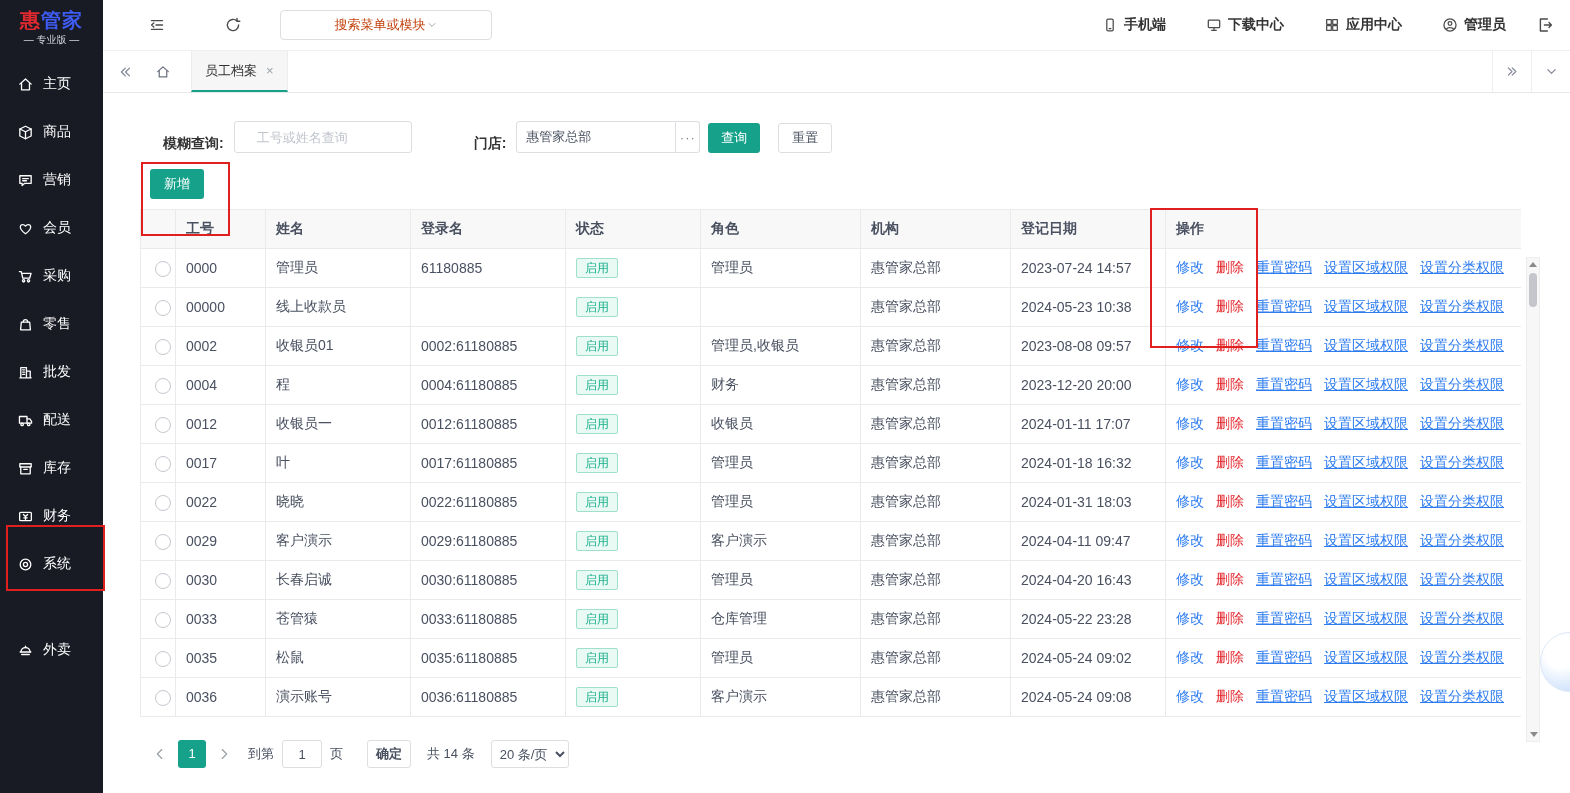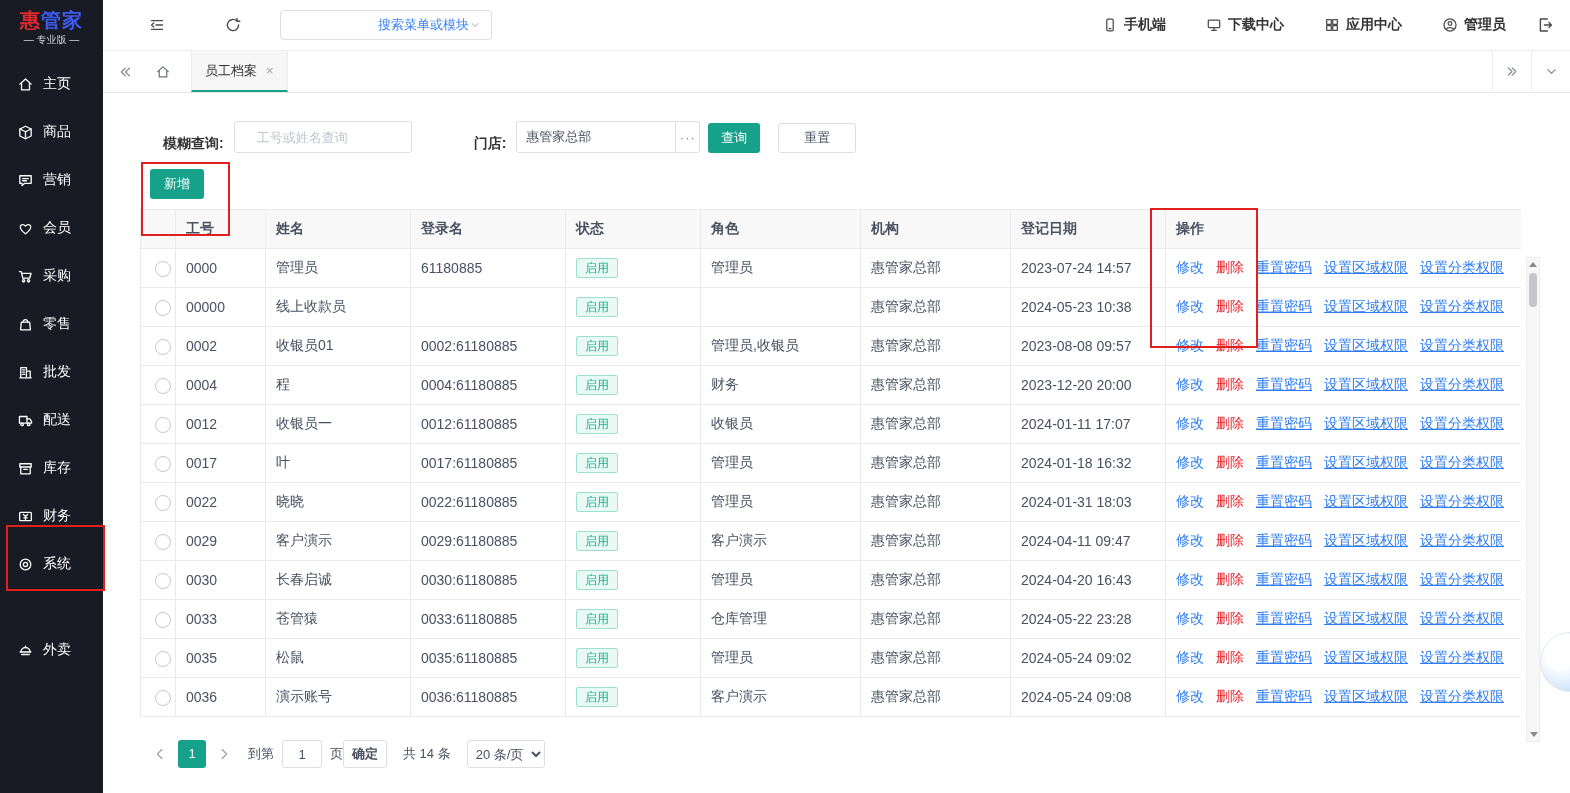--- a/index.html
+++ b/index.html
@@ -21,22 +21,22 @@
   .menu-item .icon{width:17px;height:17px;color:#fff;flex:0 0 auto;}
   .gap-top{margin-top:38px;}
 
   
   .main{position:absolute;left:103px;top:0;width:1467px;height:793px;}
 
   .topbar{height:50px;display:flex;align-items:center;border-bottom:1px solid #f0f0f0;padding-left:45px;}
   .tbtn{width:18px;height:18px;color:#4a4a4a;cursor:pointer;}
   .refresh{margin-left:58px;}
   .module-search{margin-left:38px;width:212px;height:30px;border:1px solid #dcdee2;border-radius:4px;
-                 display:flex;align-items:center;justify-content:flex-end;padding:0 10px;
-                 font-size:13px;color:#3b82f6;cursor:pointer;box-sizing:border-box;}
+                 display:flex;align-items:center;justify-content:center;padding:0 10px;
+                 font-size:13px;color:#c2410c;cursor:pointer;box-sizing:border-box;}
   .module-search .icon{width:12px;height:12px;color:#9aa0a6;}
   .topnav{margin-left:auto;display:flex;align-items:center;gap:40px;font-weight:bold;}
   .nav-item{display:flex;align-items:center;gap:6px;font-size:14px;color:#333;cursor:pointer;}
   .nav-item .icon{width:16px;height:16px;color:#4a4a4a;}
   .logout{margin-left:30px;margin-right:16px;width:18px;height:18px;color:#4a4a4a;cursor:pointer;}
 
   .tabbar{height:41px;border-bottom:1px solid #e8e8e8;display:flex;align-items:center;background:#fff;}
   .tab-arrow{width:16px;height:16px;color:#808695;cursor:pointer;}
   .tabs-left{margin-left:14px;}
   .tab-home{margin-left:22px;width:16px;height:16px;color:#6b7280;cursor:pointer;}
@@ -61,21 +61,21 @@
   .store-select{width:160px;height:32px;border:1px solid #dcdee2;border-radius:3px 0 0 3px;
                 display:flex;align-items:center;padding:0 9px;font-size:13px;color:#495060;
                 box-sizing:border-box;cursor:pointer;background:#fff;}
   .store-more{width:24px;height:32px;border:1px solid #dcdee2;border-left:none;border-radius:0 3px 3px 0;
               display:flex;align-items:center;justify-content:center;color:#7a8088;font-size:13px;
               box-sizing:border-box;cursor:pointer;background:#fff;letter-spacing:1px;}
   .btn{height:30px;border-radius:3px;font-size:13px;display:inline-flex;align-items:center;
        justify-content:center;cursor:pointer;box-sizing:border-box;border:none;
        font-family:"Liberation Sans",sans-serif;}
   .btn-primary{background:#16a28a;color:#fff;padding:0 13px;}
-  .btn-plain{background:#fff;color:#495060;border:1px solid #dcdee2;padding:0 25px;}
+  .btn-plain{background:#fff;color:#495060;border:1px solid #dcdee2;padding:0 13px;}
   .search-btn{margin-left:8px;}
   .reset-btn{margin-left:18px;}
   .toolbar{margin-top:12px;height:30px;margin-bottom:10px;}
   .add-btn{margin-left:10px;padding:0 14px;}
 
   
   .table-wrap{width:1381px;height:521px;overflow:hidden;}
   table{border-collapse:collapse;width:1381px;table-layout:fixed;font-size:14px;}
   th,td{border:1px solid #e8eaec;height:38px;padding:0 0 0 10px;text-align:left;overflow:hidden;
         white-space:nowrap;}
@@ -91,21 +91,21 @@
 
   
   .pagination{display:flex;align-items:center;margin-top:10px;margin-left:12px;font-size:13px;color:#495060;}
   .pg-arrow{width:16px;height:16px;color:#9aa0a6;cursor:pointer;}
   .pg-page{width:28px;height:28px;background:#16a28a;color:#fff;border-radius:3px;text-align:center;
            line-height:28px;margin:0 10px;cursor:pointer;font-size:13px;}
   .pg-goto{margin-left:16px;}
   .pg-input{width:40px;height:28px;border:1px solid #dcdee2;border-radius:3px;text-align:center;
             margin:0 8px;font-size:13px;color:#495060;box-sizing:border-box;outline:none;
             font-family:"Liberation Sans",sans-serif;}
-  .pg-confirm{margin-left:0;height:28px;font-weight:bold;padding:0 8px;}
+  .pg-confirm{margin-left:24px;height:28px;font-weight:bold;padding:0 8px;}
   .pg-total{margin-left:16px;}
   .pg-size{margin-left:16px;height:28px;border:1px solid #dcdee2;border-radius:3px;font-size:13px;
            color:#495060;padding:0 4px;background:#fff;font-family:"Liberation Sans",sans-serif;}
 
   
   .scrollbar{position:absolute;left:1526px;top:257px;width:14px;height:485px;background:#f7f7f8;
              border:1px solid #ededee;box-sizing:border-box;z-index:10;}
   .sb-up,.sb-down{width:0;height:0;border-left:4px solid transparent;border-right:4px solid transparent;
                   margin:4px auto 0;}
   .sb-up{border-bottom:5px solid #8a8a8a;}

